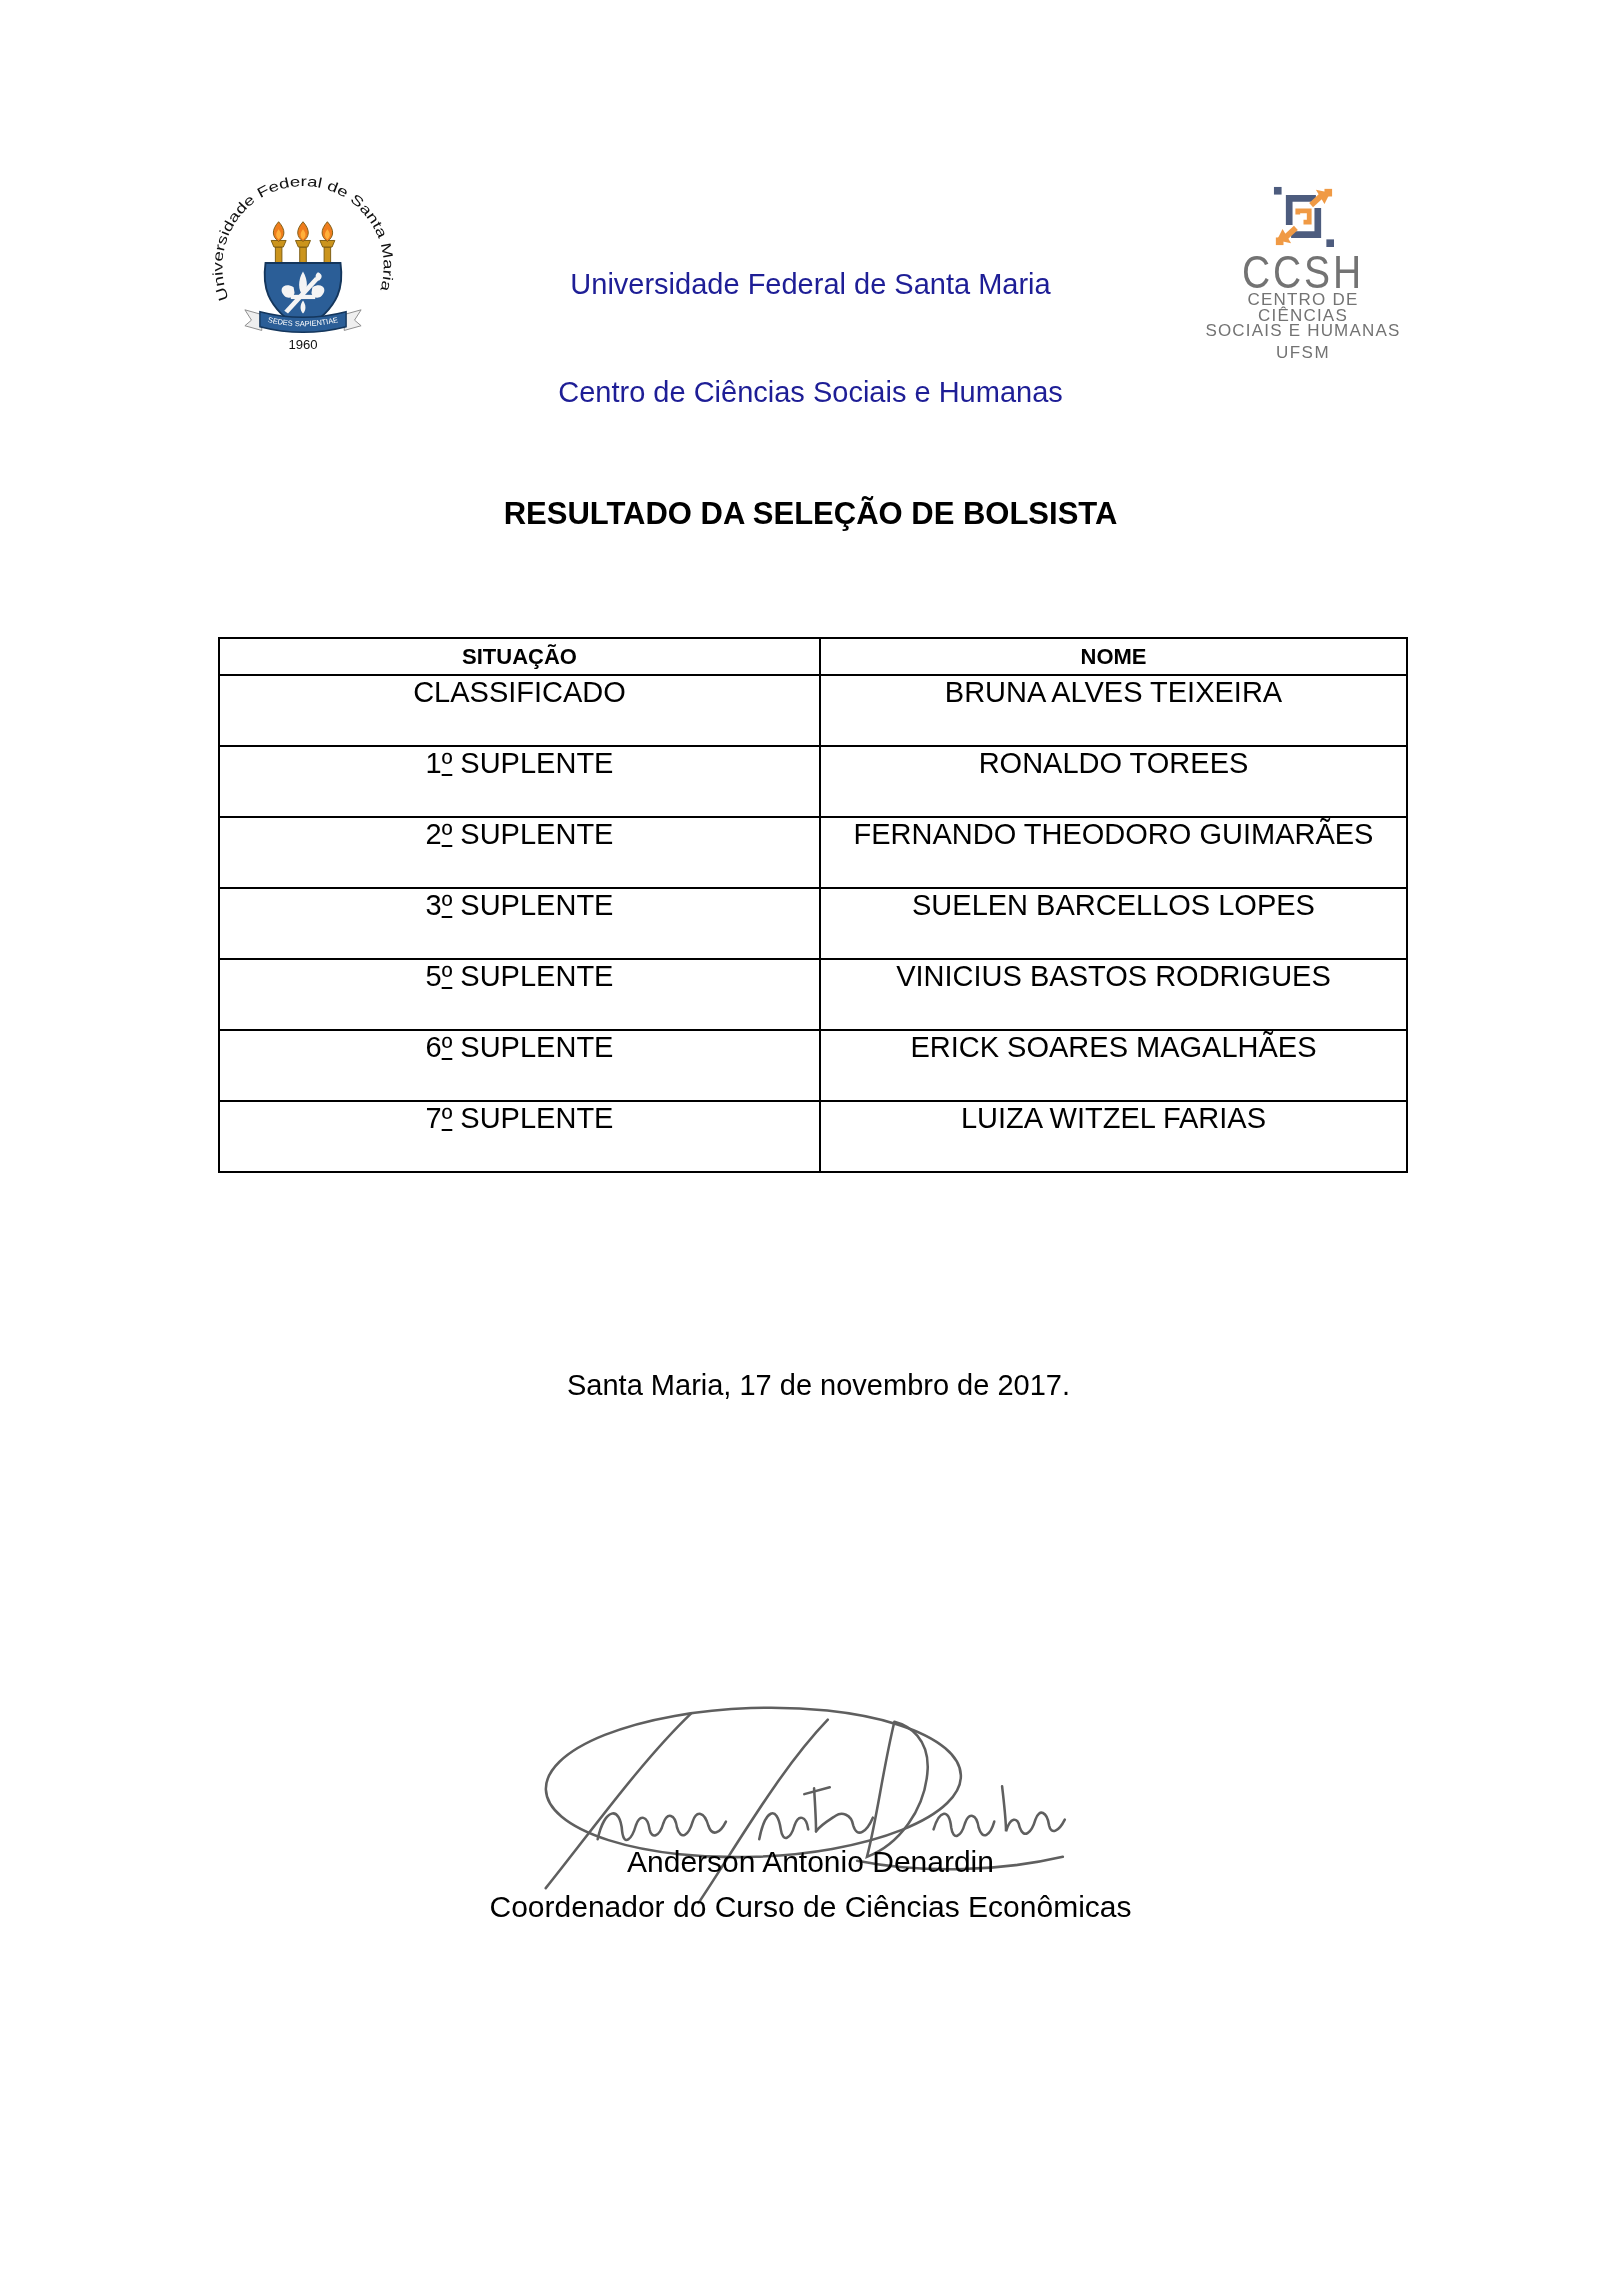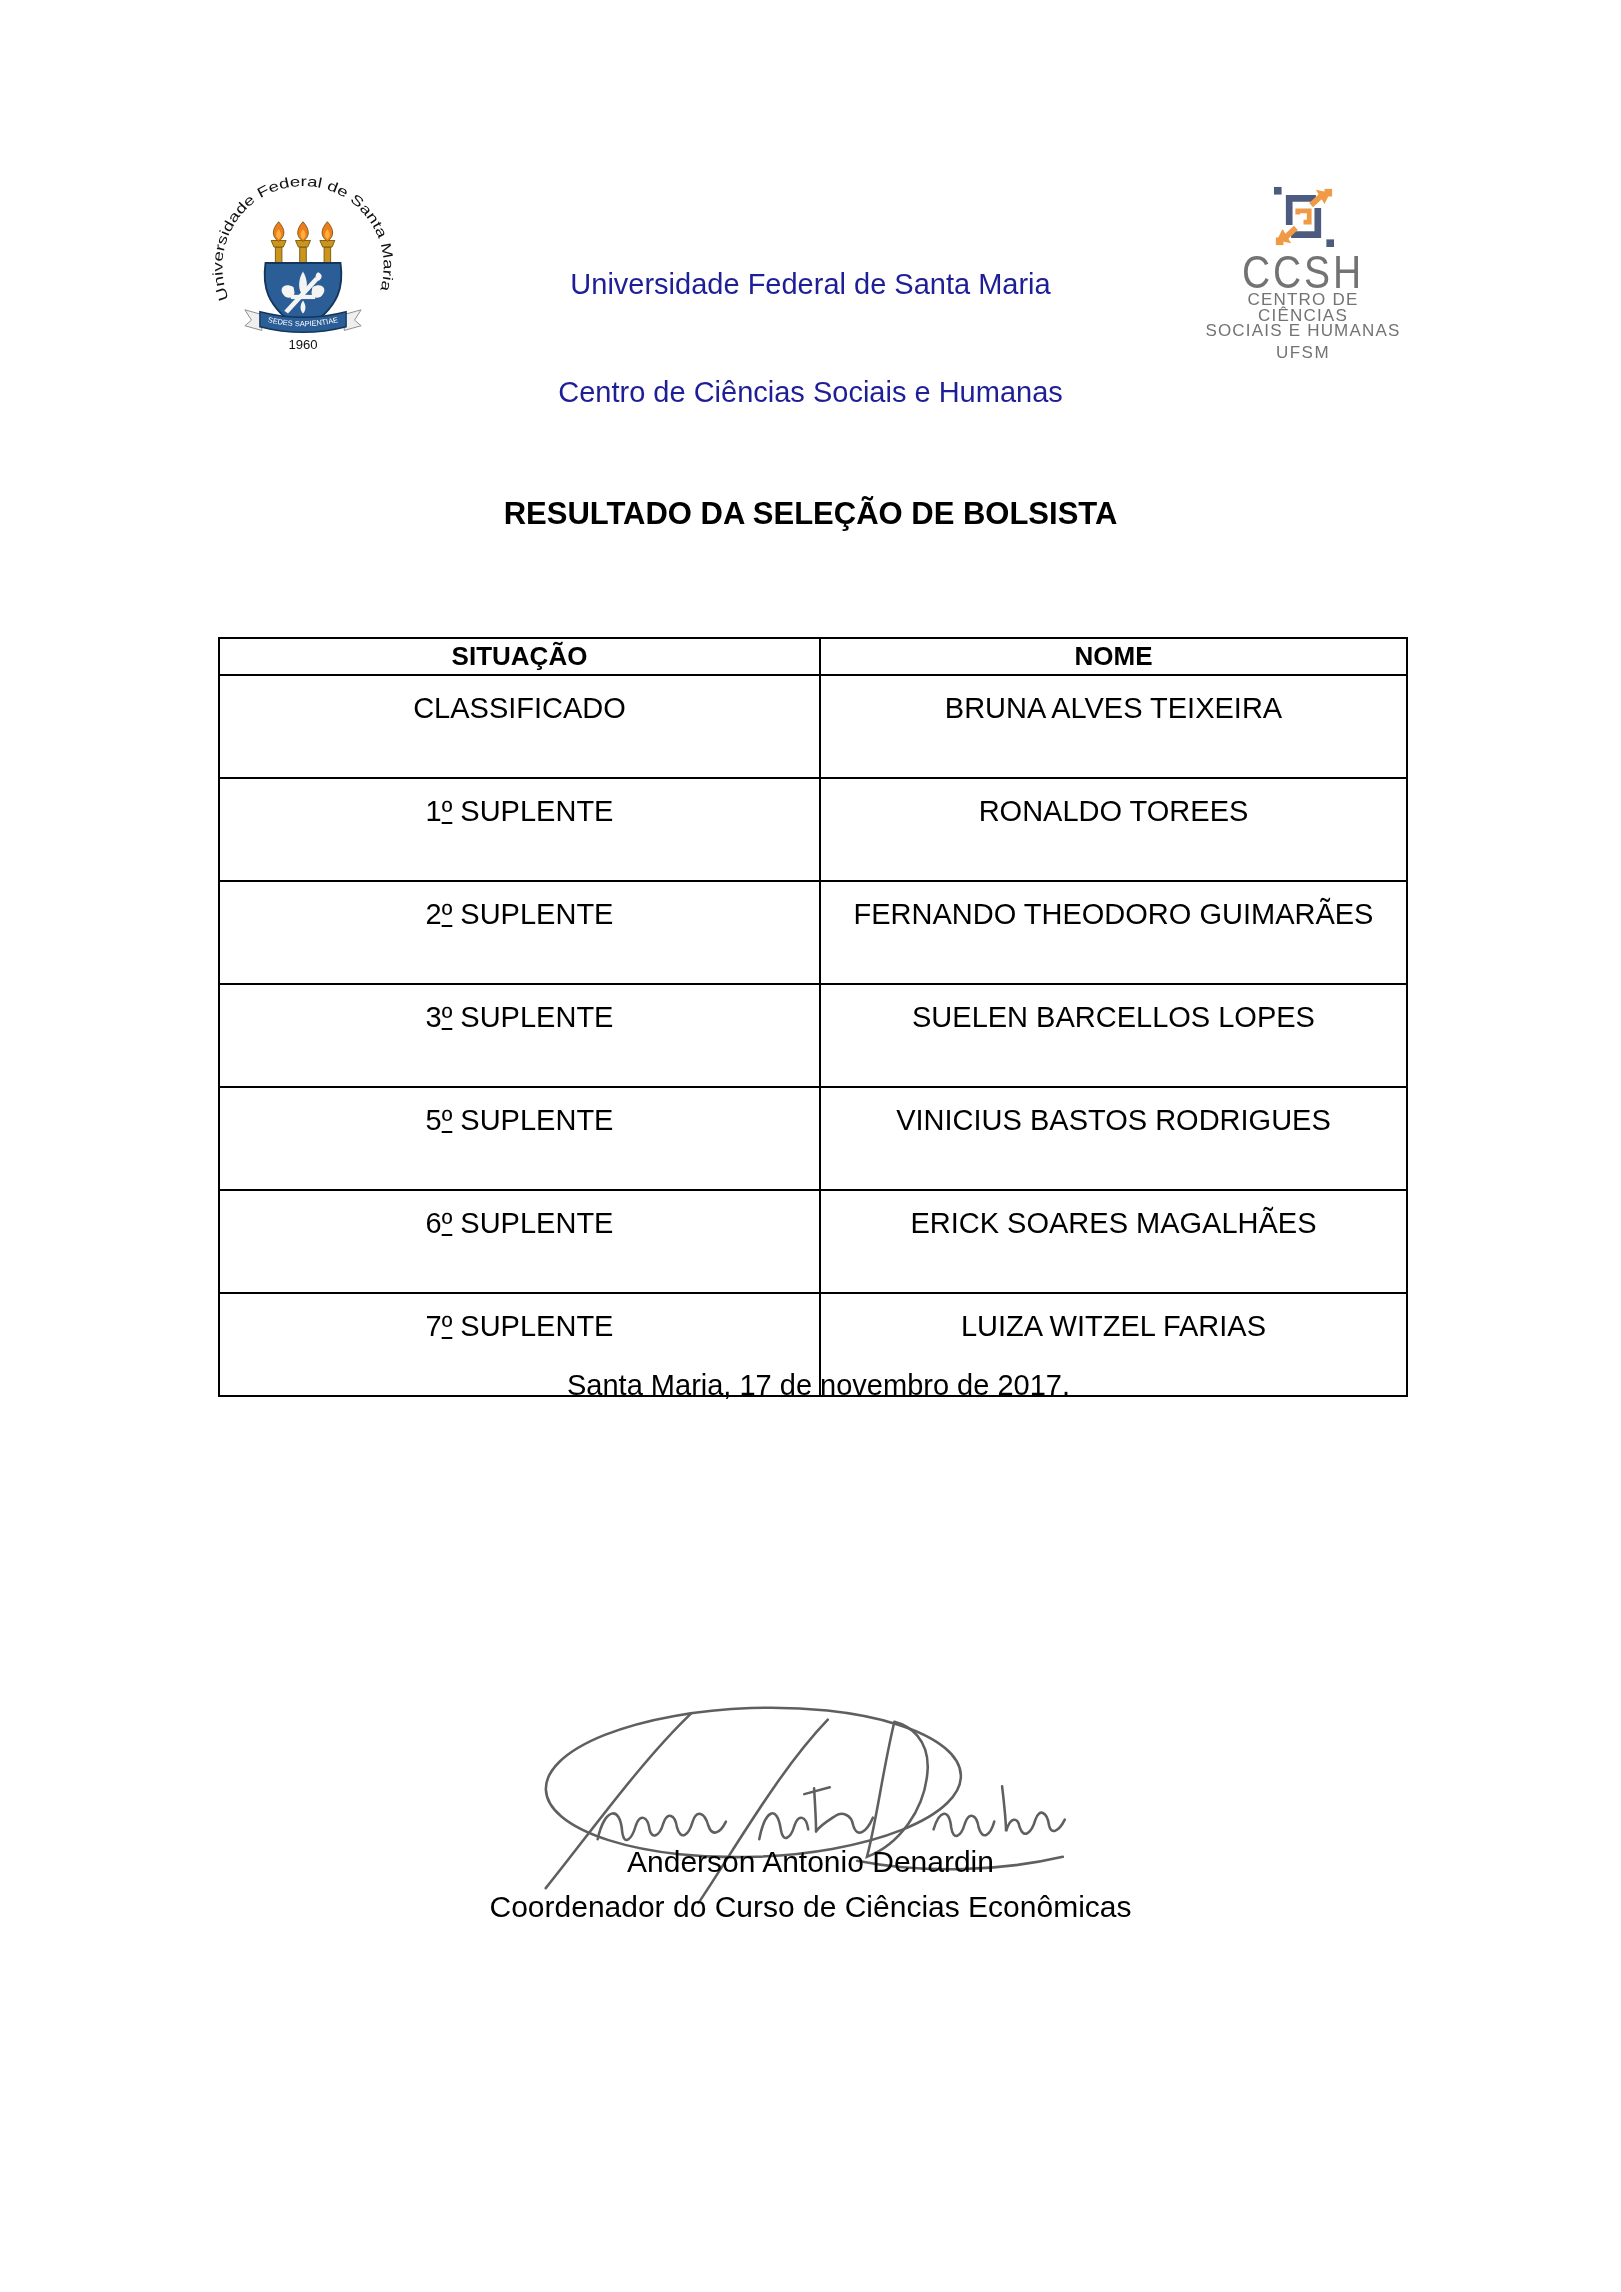--- a/index.html
+++ b/index.html
@@ -34,25 +34,25 @@
   
   table.results{
     position:absolute;left:218px;top:637px;width:1188px;
     border-collapse:collapse;table-layout:fixed;
     border:2.9px solid #000;
   }
   table.results col.c1{width:601px;}
   table.results col.c2{width:587px;}
   table.results th{
     border:2px solid #000;height:35px;
-    font-size:26px;font-weight:bold;text-align:center;vertical-align:middle;padding:0;
+    font-size:22px;font-weight:bold;text-align:center;vertical-align:middle;padding:0;
   }
   table.results td{
     border:2px solid #000;height:69px;
-    font-size:29px;text-align:center;vertical-align:top;padding:16px;
+    font-size:29px;text-align:center;vertical-align:top;padding:0;
   }
   td.situacao{padding-top:20.6px;}
   td.nome{padding-top:2.9px;}
   .ord{text-decoration:underline;text-underline-offset:1px;}
   
   .date-line{
     position:absolute;top:1369px;left:218px;width:1201px;
     text-align:center;font-size:29px;
   }
   .signature{position:absolute;left:534px;top:1692px;width:568px;height:218px;}

